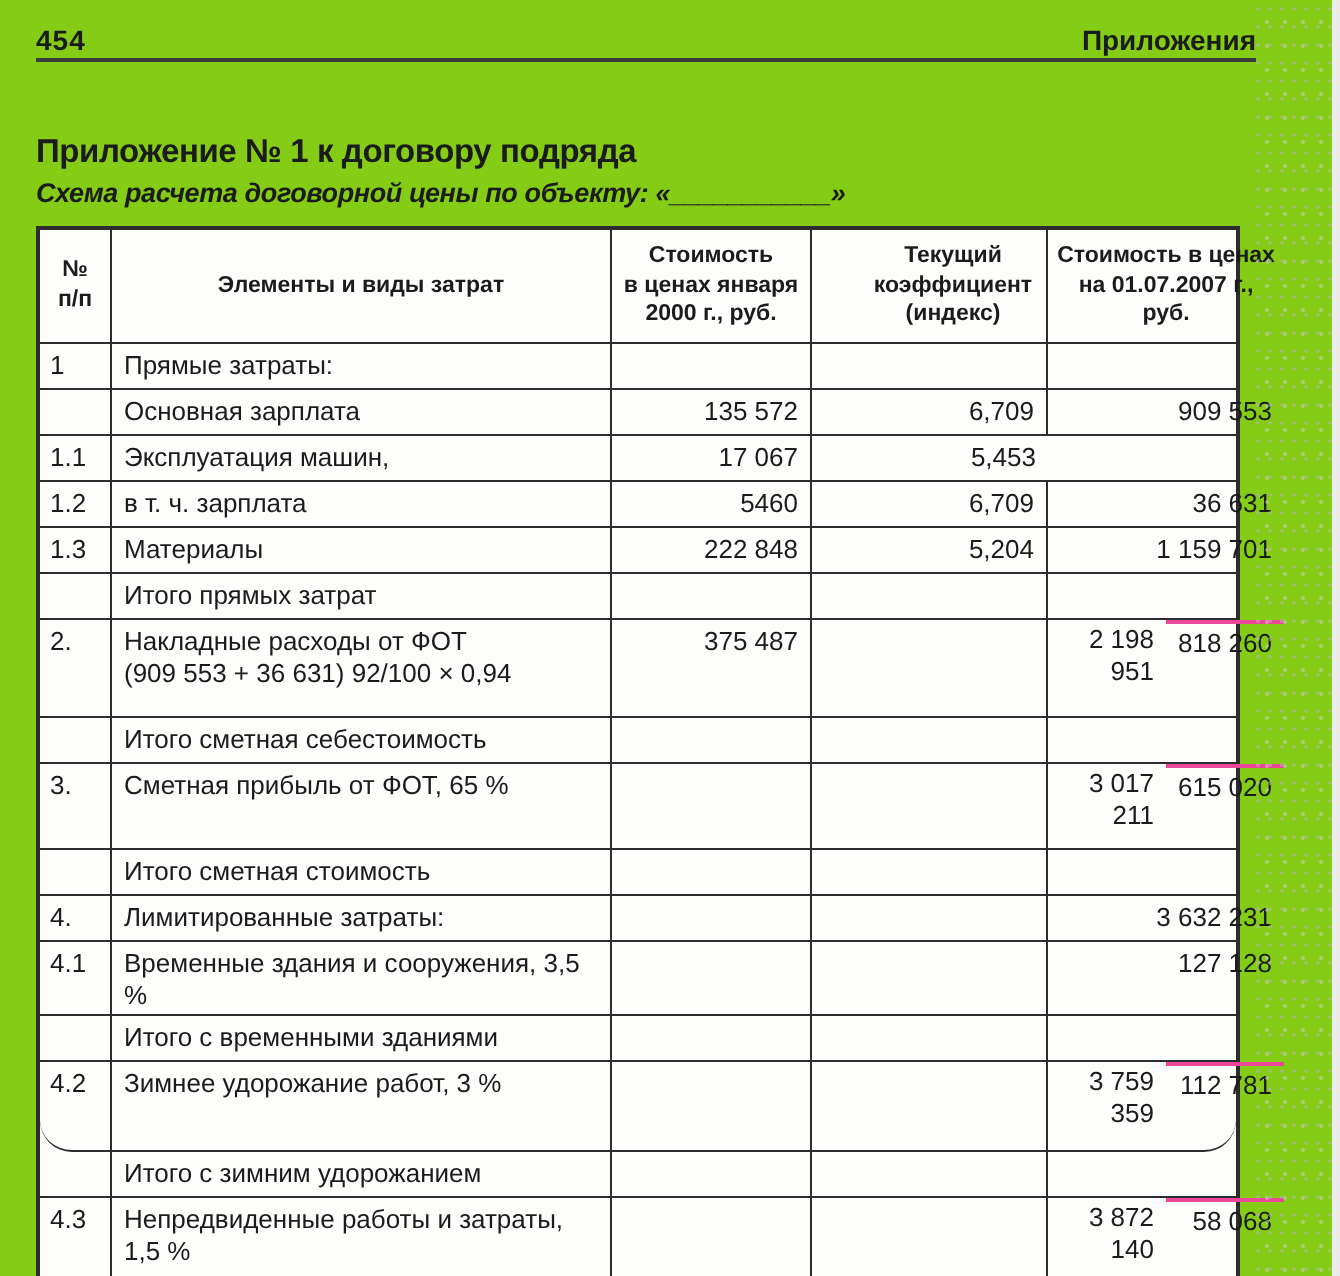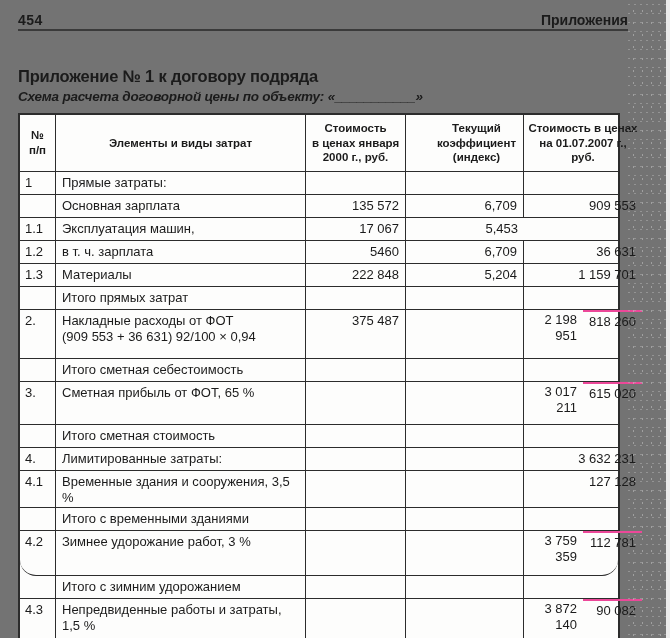--- a/index.html
+++ b/index.html
@@ -1,17 +1,17 @@
 <!DOCTYPE html>
 <html><head>
 <meta charset="utf-8">
 <style>
   html,body{margin:0;padding:0;}
   body{font-family:"Liberation Sans","DejaVu Sans",sans-serif;background:#fff;}
-  .screen{position:relative;width:670px;height:638px;background:#737373;overflow:hidden;color:#1b1b1b;}
+  .screen{position:relative;width:670px;height:638px;background:#84cc16;overflow:hidden;color:#1b1b1b;}
 
   
   .noise{position:absolute;top:0;right:0;width:44px;height:100%;
     background-image:
       radial-gradient(circle,#b5b5b5 0.8px,transparent 1.1px),
       radial-gradient(circle,#cecece 0.8px,transparent 1.1px);
     background-size:6px 9px,9px 12px;
     background-position:0 0,3px 5px;
     opacity:.5;pointer-events:none;}
   .page-edge{position:absolute;top:0;right:0;width:4px;height:100%;background:#ececec;pointer-events:none;}
@@ -218,21 +218,21 @@
       <div class="row h40">
         <div class="c c1">4.3</div>
         <div class="c c2">
           <div>Непредвиденные работы и затраты,</div>
           <div>1,5 %</div>
         </div>
         <div class="c c3"></div>
         <div class="c c4"></div>
         <div class="c c5 split">
           <div class="s">3 872 140</div>
-          <div class="s">90 082</div>
+          <div class="s">58 068</div>
         </div>
       </div>
 
       <div class="row h22">
         <div class="c c1"></div>
         <div class="c c2">Итого СМР:</div>
         <div class="c c3"></div>
         <div class="c c4"></div>
         <div class="c c5"></div>
       </div>

